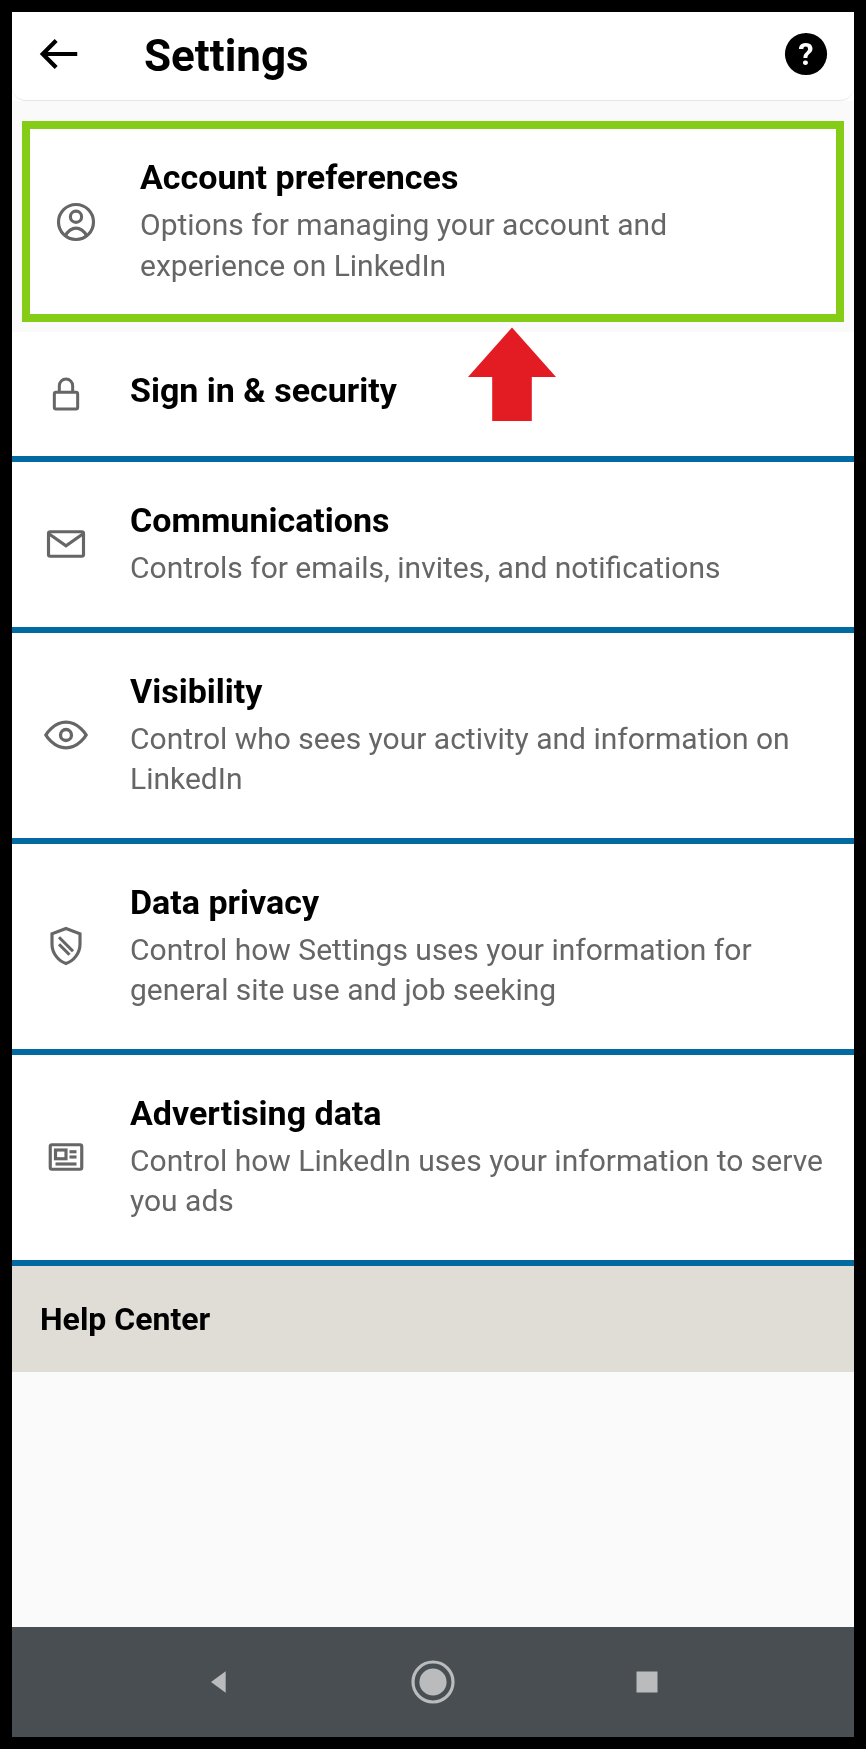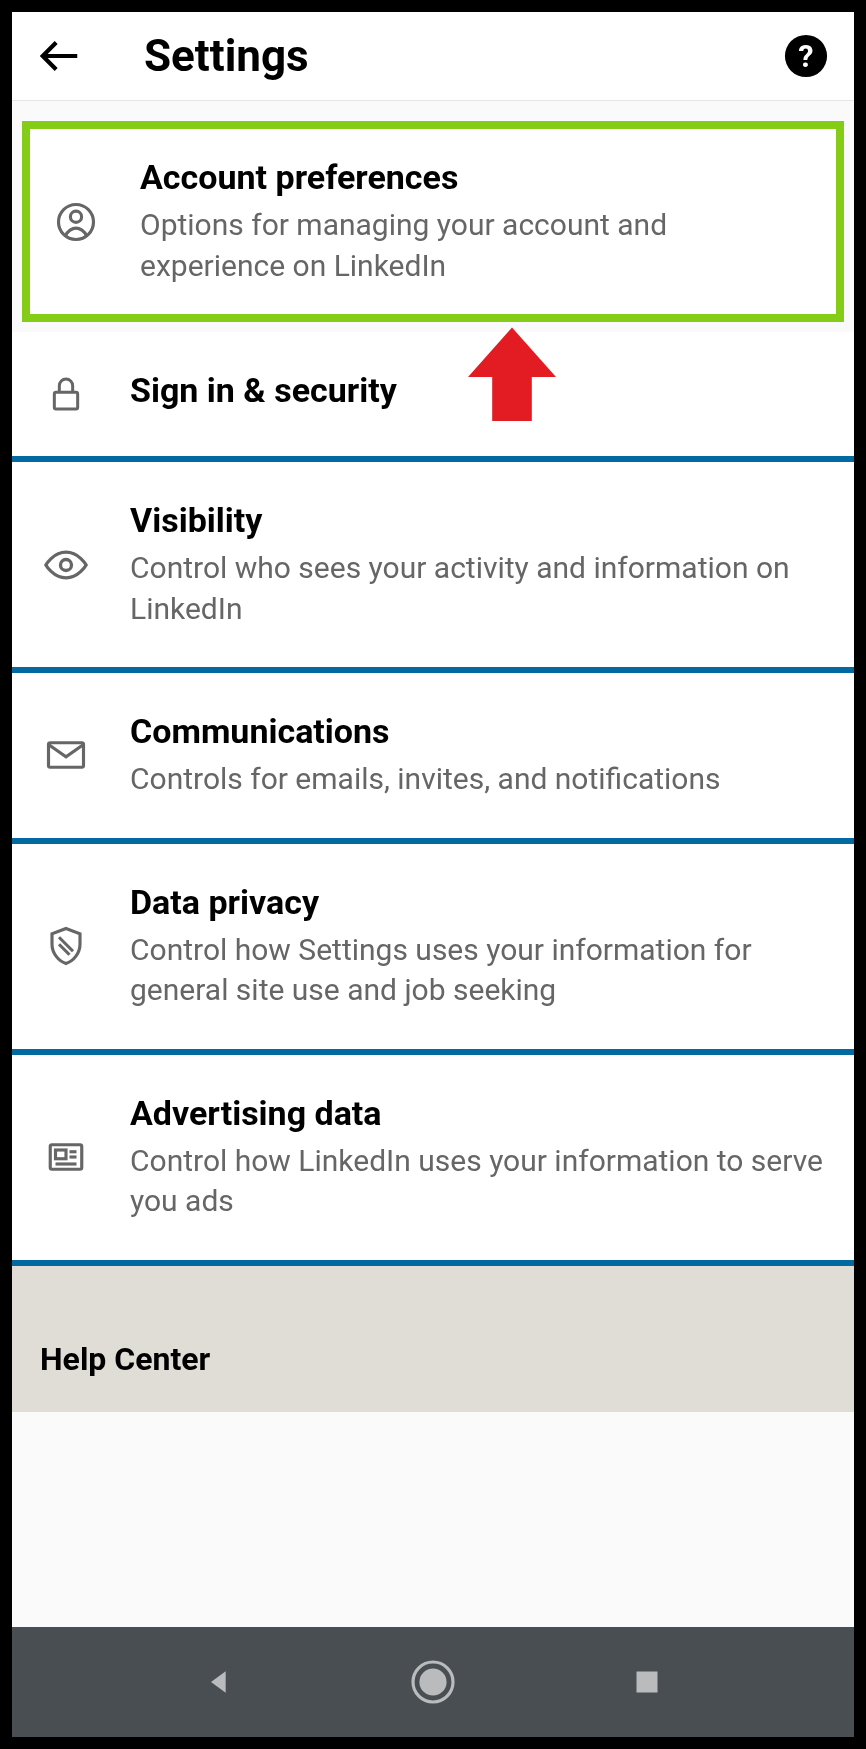--- a/index.html
+++ b/index.html
@@ -20,24 +20,25 @@
     }
     .screen {
       background: #fff;
       flex: 1;
       display: flex;
       flex-direction: column;
       overflow: hidden;
     }
     .header {
       display: flex;
-      align-items: center;
+      align-items: flex-start;
       padding: 18px 24px;
       background: #fff;
       border-bottom: 1px solid #e6e6e6;
+      border-radius: 14px;
     }
     .back-btn {
       width: 48px;
       height: 48px;
       display: flex;
       align-items: center;
       justify-content: center;
       margin-right: 60px;
     }
     .page-title {
@@ -96,21 +97,20 @@
       line-height: 1.35;
     }
     .help-center {
       padding: 34px 28px;
       background: #e0ddd7;
     }
     .help-center-title {
       font-size: 32px;
       font-weight: bold;
       color: #000;
-      margin-top: 40px;
     }
     .nav-bar {
       height: 110px;
       background: #494e52;
       display: flex;
       align-items: center;
       justify-content: space-around;
       padding: 0 100px;
     }
     .nav-btn {
@@ -181,41 +181,41 @@
             <path d="M8 11V7a4 4 0 0 1 8 0v4"></path>
           </svg>
         </div>
         <div class="item-text">
           <div class="item-title">Sign in &amp; security</div>
         </div>
       </div>
 
       <div class="settings-item">
         <div class="item-icon">
+          <svg width="42" height="42" viewBox="0 0 24 24" fill="none" stroke="#666" stroke-width="1.8">
+            <rect x="2" y="5" width="20" height="14" rx="1"></rect>
+            <polyline points="2,6 12,13 22,6"></polyline>
+          </svg>
+        </div>
+        <div class="item-text">
+          <div class="item-title">Communications</div>
+          <div class="item-desc">Controls for emails, invites, and notifications</div>
+        </div>
+      </div>
+
+      <div class="settings-item">
+        <div class="item-icon">
           <svg width="44" height="44" viewBox="0 0 24 24" fill="none" stroke="#666" stroke-width="1.8">
             <path d="M1 12s4-7 11-7 11 7 11 7-4 7-11 7S1 12 1 12z"></path>
             <circle cx="12" cy="12" r="3"></circle>
           </svg>
         </div>
         <div class="item-text">
           <div class="item-title">Visibility</div>
           <div class="item-desc">Control who sees your activity and information on LinkedIn</div>
-        </div>
-      </div>
-
-      <div class="settings-item">
-        <div class="item-icon">
-          <svg width="42" height="42" viewBox="0 0 24 24" fill="none" stroke="#666" stroke-width="1.8">
-            <rect x="2" y="5" width="20" height="14" rx="1"></rect>
-            <polyline points="2,6 12,13 22,6"></polyline>
-          </svg>
-        </div>
-        <div class="item-text">
-          <div class="item-title">Communications</div>
-          <div class="item-desc">Controls for emails, invites, and notifications</div>
         </div>
       </div>
 
       <div class="settings-item">
         <div class="item-icon">
           <svg width="42" height="42" viewBox="0 0 24 24" fill="none" stroke="#666" stroke-width="1.8">
             <path d="M12 2l8 3v6c0 5-3.5 9.5-8 11-4.5-1.5-8-6-8-11V5l8-3z"></path>
             <line x1="8" y1="7" x2="16" y2="15"></line>
             <line x1="8" y1="11" x2="14" y2="17"></line>
           </svg>

